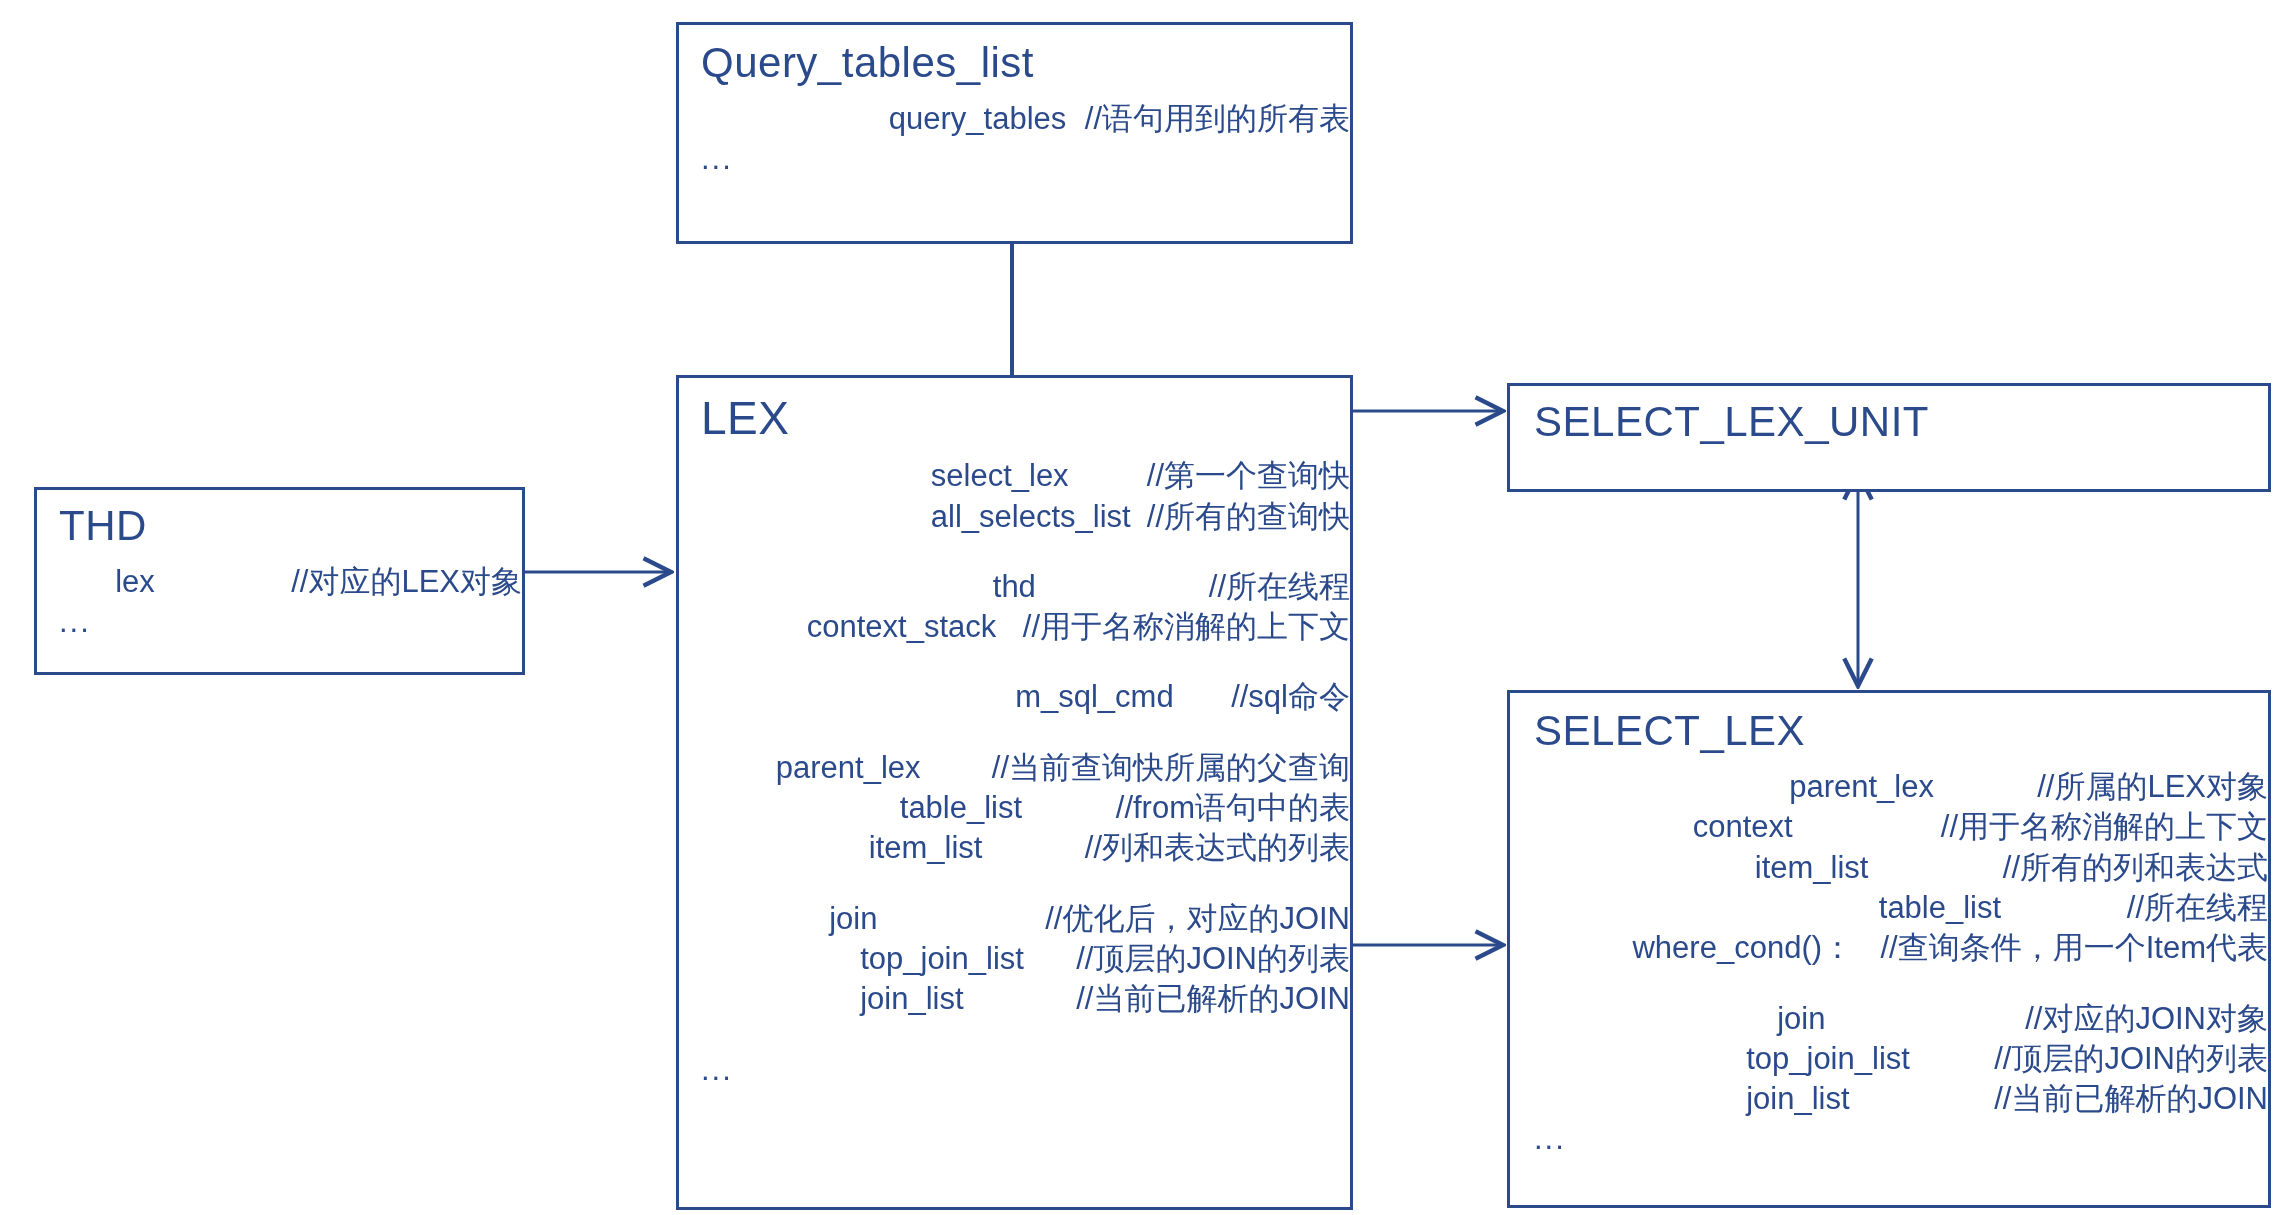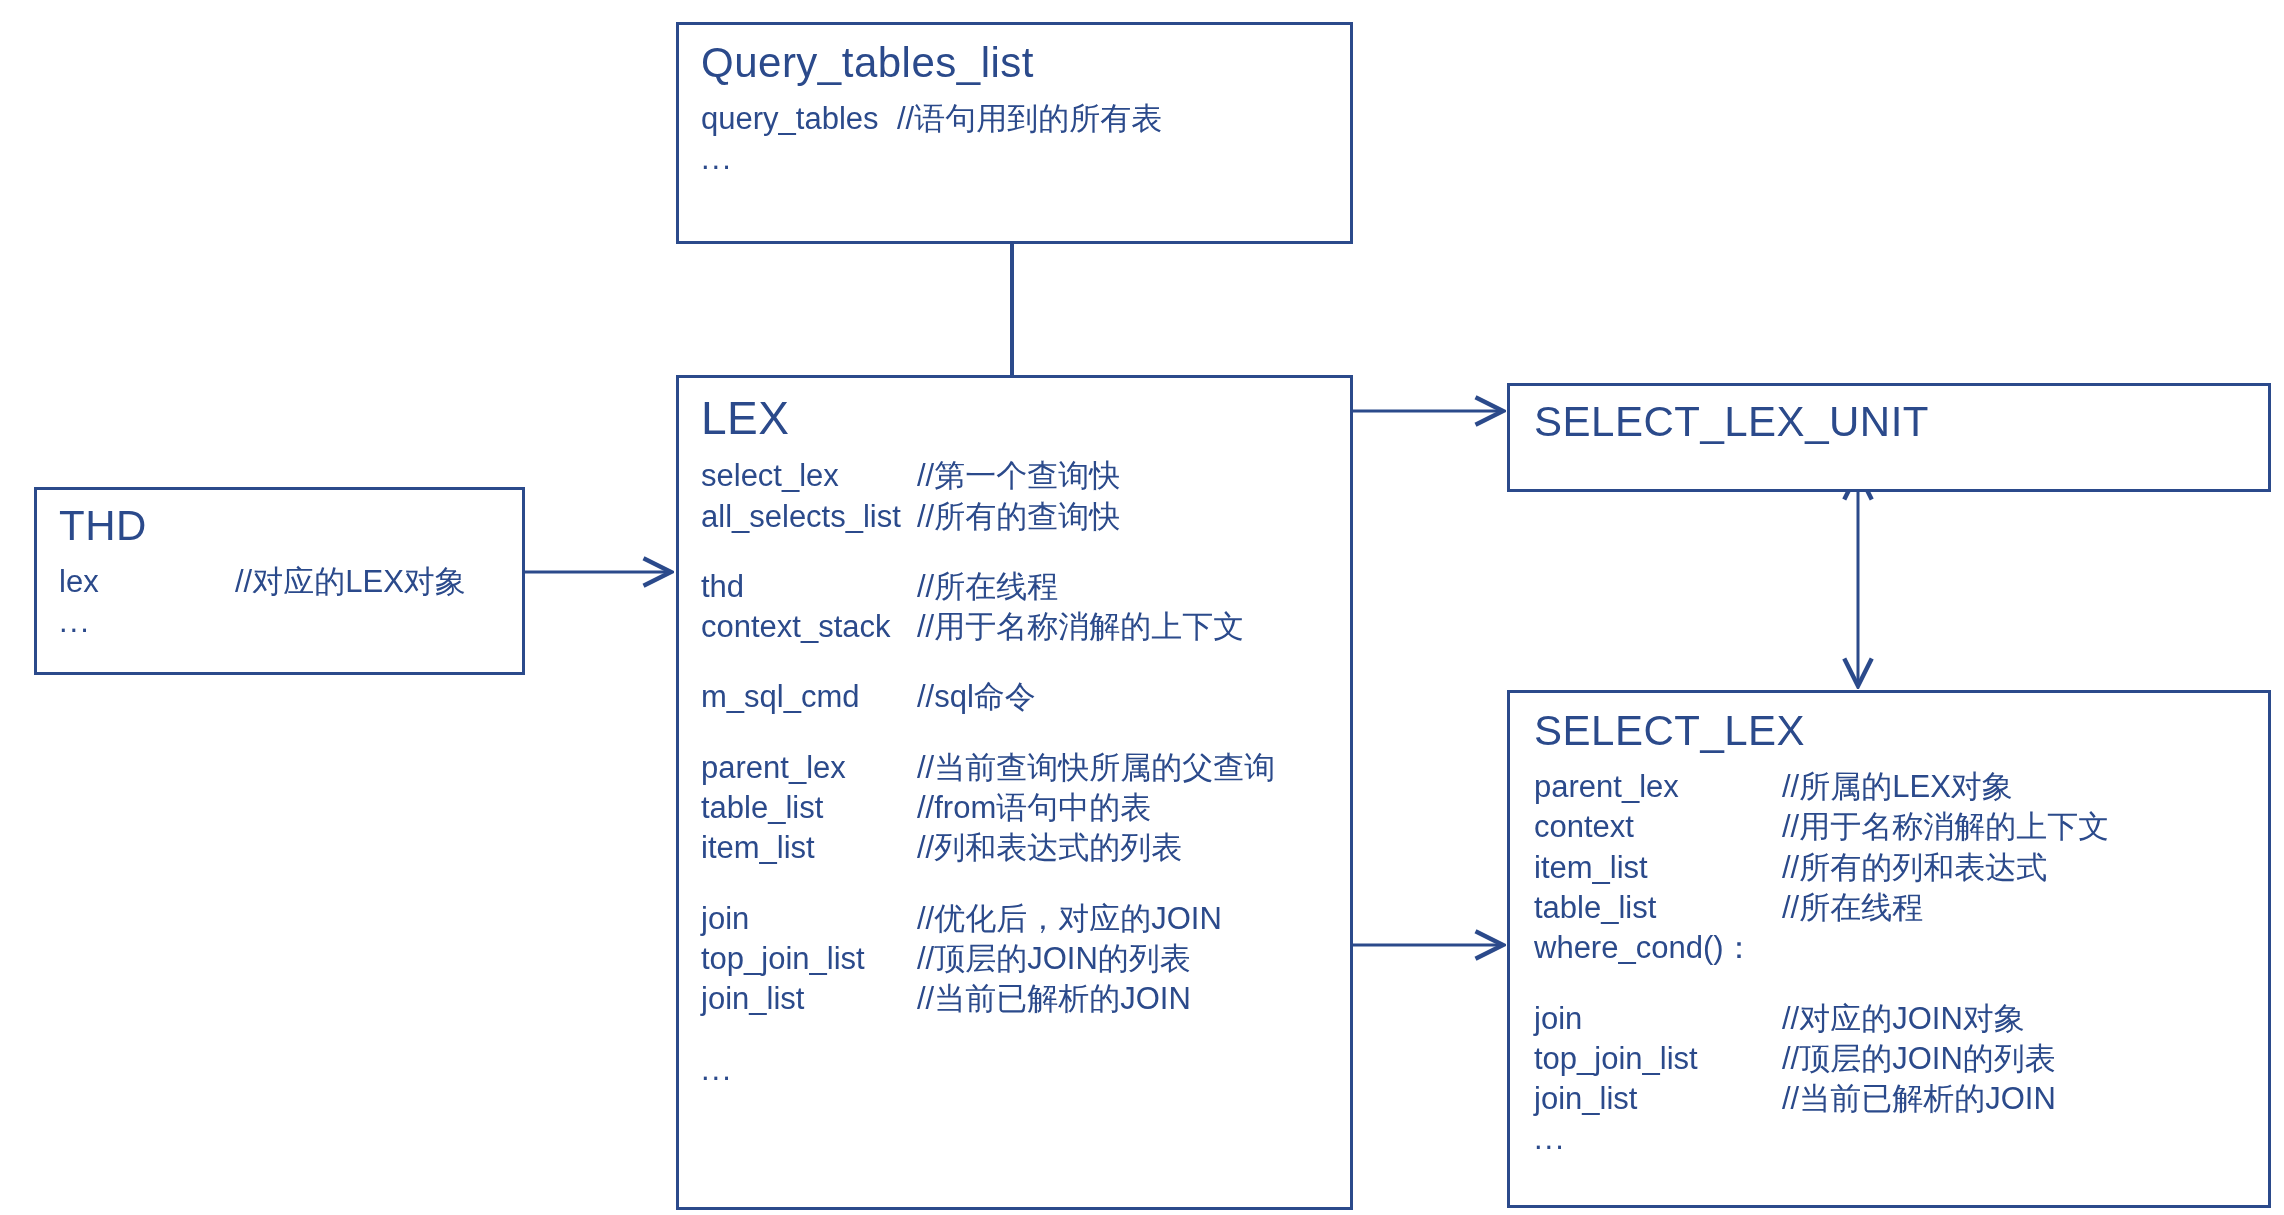--- a/index.html
+++ b/index.html
@@ -41,20 +41,21 @@
   .fields{
     margin-top:14px;
   }
   .field-row{
     display:flex;
     align-items:baseline;
     font-size:31px;
     line-height:1.30;
     color:#2b4a8b;
     white-space:nowrap;
+    justify-content:flex-end;
   }
   .field-name{
     display:inline-block;
     white-space:pre;
   }
   .field-comment{
     display:inline-block;
     white-space:pre;
   }
   .field-row.spacer{
@@ -233,20 +234,21 @@
       <div class="field-row">
         <span class="field-name">item_list</span>
         <span class="field-comment">//所有的列和表达式</span>
       </div>
       <div class="field-row">
         <span class="field-name">table_list</span>
         <span class="field-comment">//所在线程</span>
       </div>
       <div class="field-row">
         <span class="field-name">where_cond()：</span>
+        <span class="field-comment">//查询条件，用一个Item代表</span>
       </div>
 
       <div class="field-row spacer"></div>
 
       <div class="field-row">
         <span class="field-name">join</span>
         <span class="field-comment">//对应的JOIN对象</span>
       </div>
       <div class="field-row">
         <span class="field-name">top_join_list</span>

